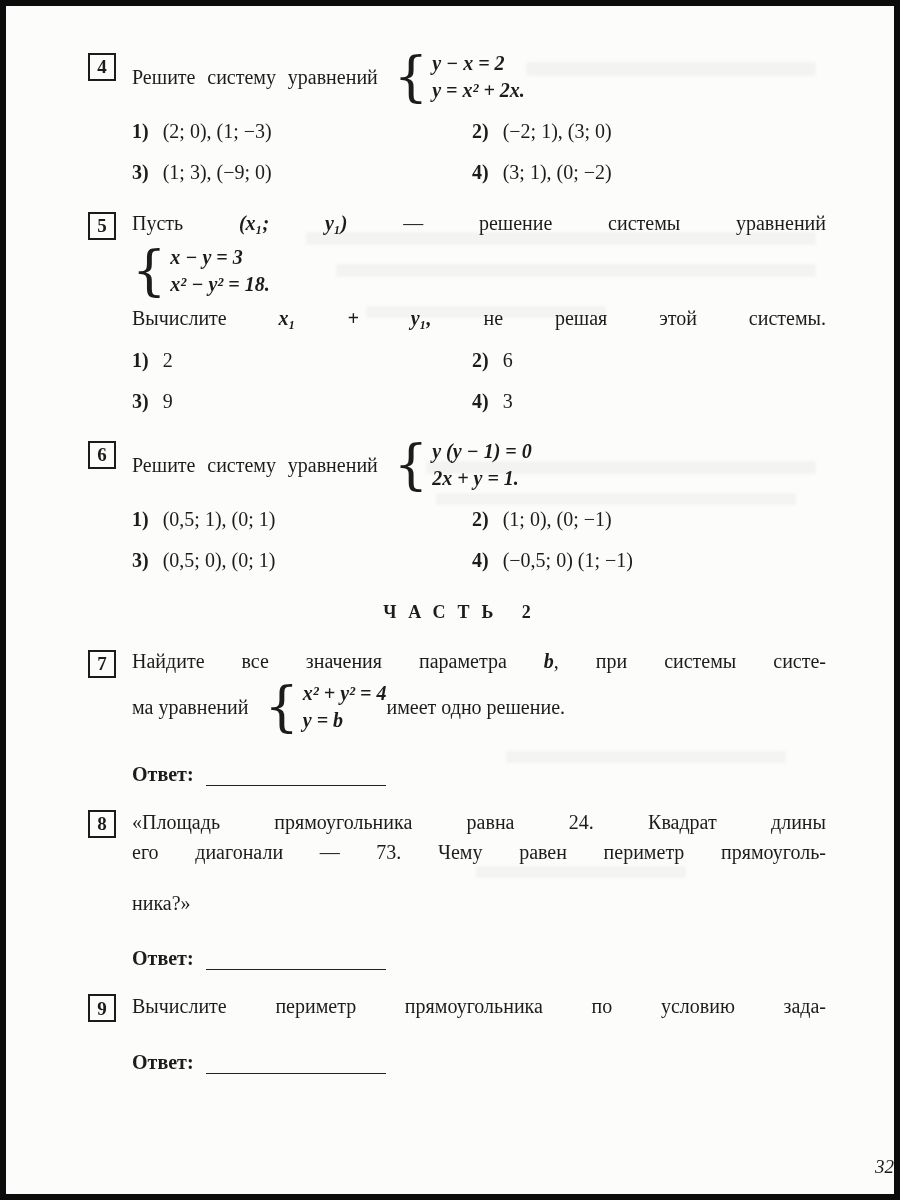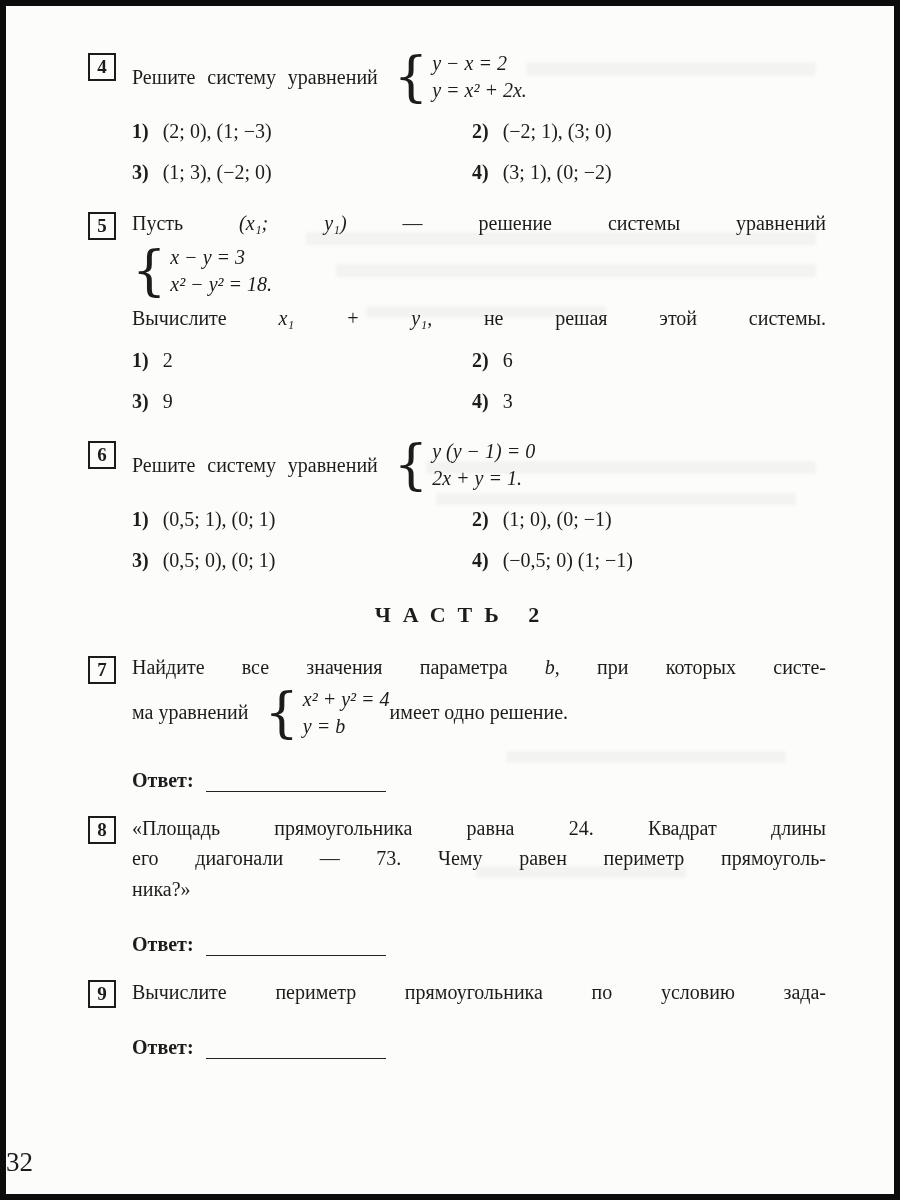--- a/index.html
+++ b/index.html
@@ -52,59 +52,61 @@
     font-size: 54px;
     line-height: 52px;
     font-weight: 400;
     margin-right: 4px;
     font-family: "DejaVu Serif", serif;
   }
   .sys-lines {
     display: flex; flex-direction: column; justify-content: center;
     font-style: italic;
     line-height: 27px;
+    font-weight: bold;
   }
   .system-standalone { margin: 6px 0 6px 0; }
   .options {
     display: grid;
     grid-template-columns: 340px 1fr;
     row-gap: 12px;
     margin-top: 13px;
   }
   .opt { display: flex; }
   .opt-label { font-weight: 700; margin-right: 14px; }
   .jline { display: block; text-align: justify; text-align-last: justify; }
-  .jline-end { display: block; }
+  .jline-end { display: block; margin-top: 20px; }
   .para .jline, .para .jline-end { line-height: 1.52; }
-  .mathvar { font-style: italic; }
+  .mathvar { font-style: italic; font-weight: bold; }
   .line2-row { display: flex; align-items: center; margin-top: 4px; }
   .line2-row .seg { margin-right: 16px; }
   .line2-row .seg-after { margin-left: 0; }
   .answer-row { display: flex; align-items: flex-end; margin-top: 26px; }
   .answer-label { font-weight: 700; margin-right: 12px; }
   .answer-line {
     width: 180px;
     border-bottom: 1.8px solid #222;
     height: 6px;
     margin-bottom: 3px;
   }
   .part-heading {
     text-align: center;
     font-weight: 700;
-    font-size: 22px;
+    font-size: 18px;
     letter-spacing: 12px;
     padding-left: 12px;
     margin: 24px 0 22px 0;
   }
   .page-number {
     position: absolute;
     left: 0; right: 0; bottom: 16px;
-    text-align: left;
-    font-size: 27px;
+    text-align: right;
+    font-size: 19px;
     z-index: 1;
+    font-style: italic;
   }
 </style>
 </head>
 <body>
 
 <div class="page">
 
   <div class="bleed" style="left:520px; top:56px;  width:290px; height:14px;"></div>
   <div class="bleed" style="left:300px; top:226px; width:510px; height:13px;"></div>
   <div class="bleed" style="left:330px; top:258px; width:480px; height:13px;"></div>
@@ -133,21 +135,21 @@
           <div class="opt">
               <span class="opt-label">1)</span>
               <span>(2; 0), (1; −3)</span>
             </div>
           <div class="opt">
               <span class="opt-label">2)</span>
               <span>(−2; 1), (3; 0)</span>
             </div>
           <div class="opt">
               <span class="opt-label">3)</span>
-              <span>(1; 3), (−2; 0)</span>
+              <span>(1; 3), (−9; 0)</span>
             </div>
           <div class="opt">
               <span class="opt-label">4)</span>
               <span>(3; 1), (0; −2)</span>
             </div>
         </div>
       </div>
     </div>
 
     <div class="problem mb-lg">
@@ -215,21 +217,21 @@
             </div>
         </div>
       </div>
     </div>
 
     <div class="part-heading">ЧАСТЬ 2</div>
 
     <div class="problem mb-md">
       <div class="pnum">7</div>
       <div class="pbody">
-        <div class="jline"><span>Найдите все значения параметра </span><span class="mathvar">b</span><span>, при которых систе-</span></div>
+        <div class="jline"><span>Найдите все значения параметра </span><span class="mathvar">b</span><span>, при системы систе-</span></div>
         <div class="line2-row">
           <span class="seg">ма уравнений</span>
           <span class="system">
             <span class="brace">{</span>
             <span class="sys-lines">
               <span>x² + y² = 4</span>
               <span>y = b</span>
             </span>
           </span>
           <span class="seg-after">имеет одно решение.</span>

